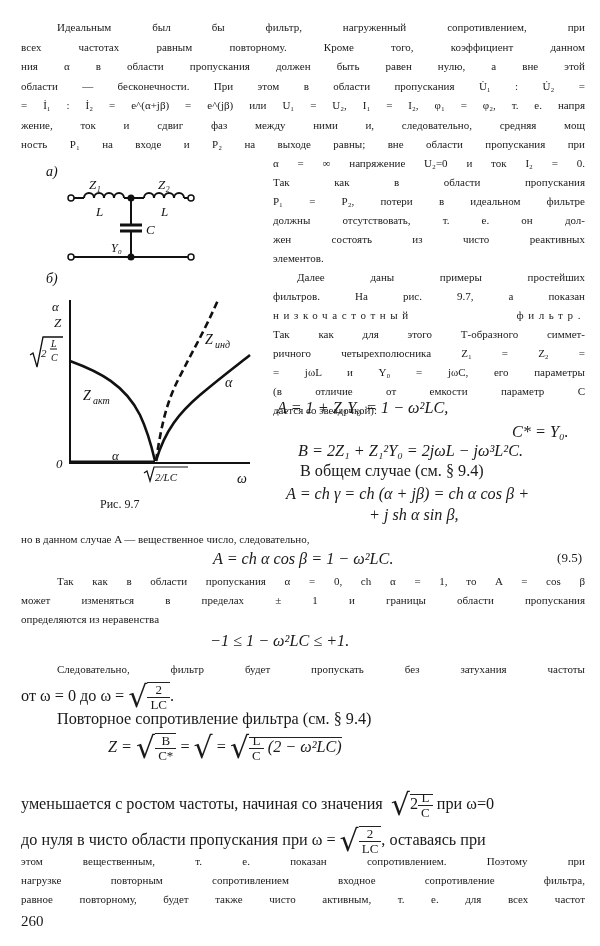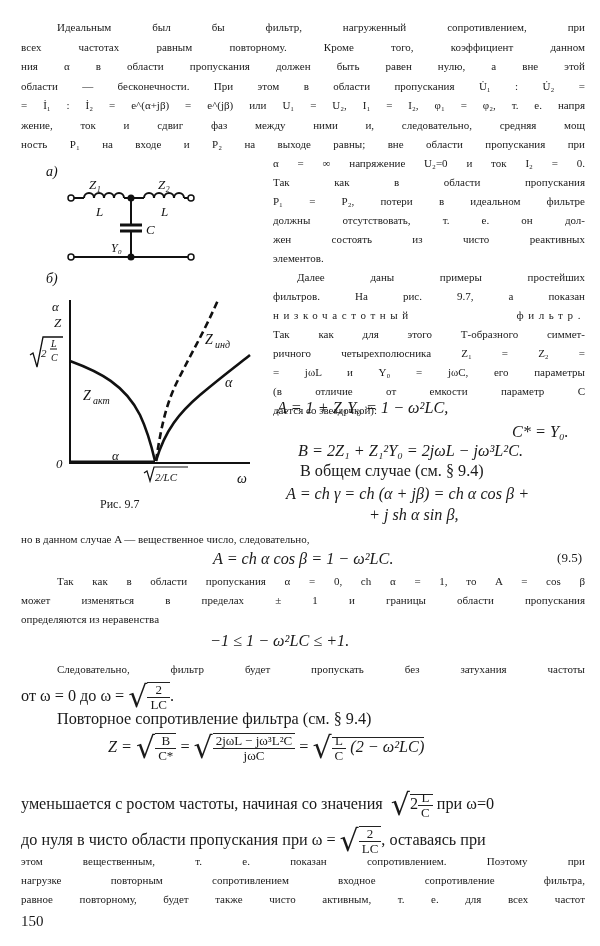--- a/index.html
+++ b/index.html
@@ -134,31 +134,31 @@
 <div class="eq" style="left:21px; top:682px">
   <span>от ω = 0 до ω =</span>
   <span class="rad">√</span><span class="frac over"><span class="num">2</span><span class="den">LC</span></span>.
 </div>
 <div class="eq" style="left:57px; top:710px">Повторное сопротивление фильтра (см. § 9.4)</div>
 
 <div class="eq" style="left:108px; top:733px">
   <i>Z =</i>
   <span class="rad">√</span><span class="frac over"><span class="num">B</span><span class="den">C*</span></span>
   <span>=</span>
-  <span class="rad">√</span><span class="frac over"><span class="num">2jωL − jω³L²C</span><span class="den">jωC</span></span>
+  <span class="rad">√</span>
   <span>=</span>
   <span class="rad">√</span><span class="over"><span class="frac"><span class="num">L</span><span class="den">C</span></span> <i>(2 − ω²LC)</i></span>
 </div>
 
 <div class="eq" style="left:21px; top:790px">
   <span>уменьшается с ростом частоты, начиная со значения</span>
   &nbsp;<span class="rad">√</span><span class="over">2<span class="frac"><span class="num">L</span><span class="den">C</span></span></span>
   <span>при ω=0</span>
 </div>
 <div class="eq" style="left:21px; top:826px">
   <span>до нуля в чисто области пропускания при ω =</span>
   <span class="rad">√</span><span class="frac over"><span class="num">2</span><span class="den">LC</span></span><span>, оставаясь при</span>
 </div>
 <div class="line" style="top:852px">этом вещественным, т. е. показан сопротивлением. Поэтому при</div>
 <div class="line" style="top:871px">нагрузке повторным сопротивлением входное сопротивление фильтра,</div>
 <div class="line" style="top:890px">равное повторному, будет также чисто активным, т. е. для всех частот</div>
 
-<div class="pagenum">150</div>
+<div class="pagenum">260</div>
 
 </body></html>

